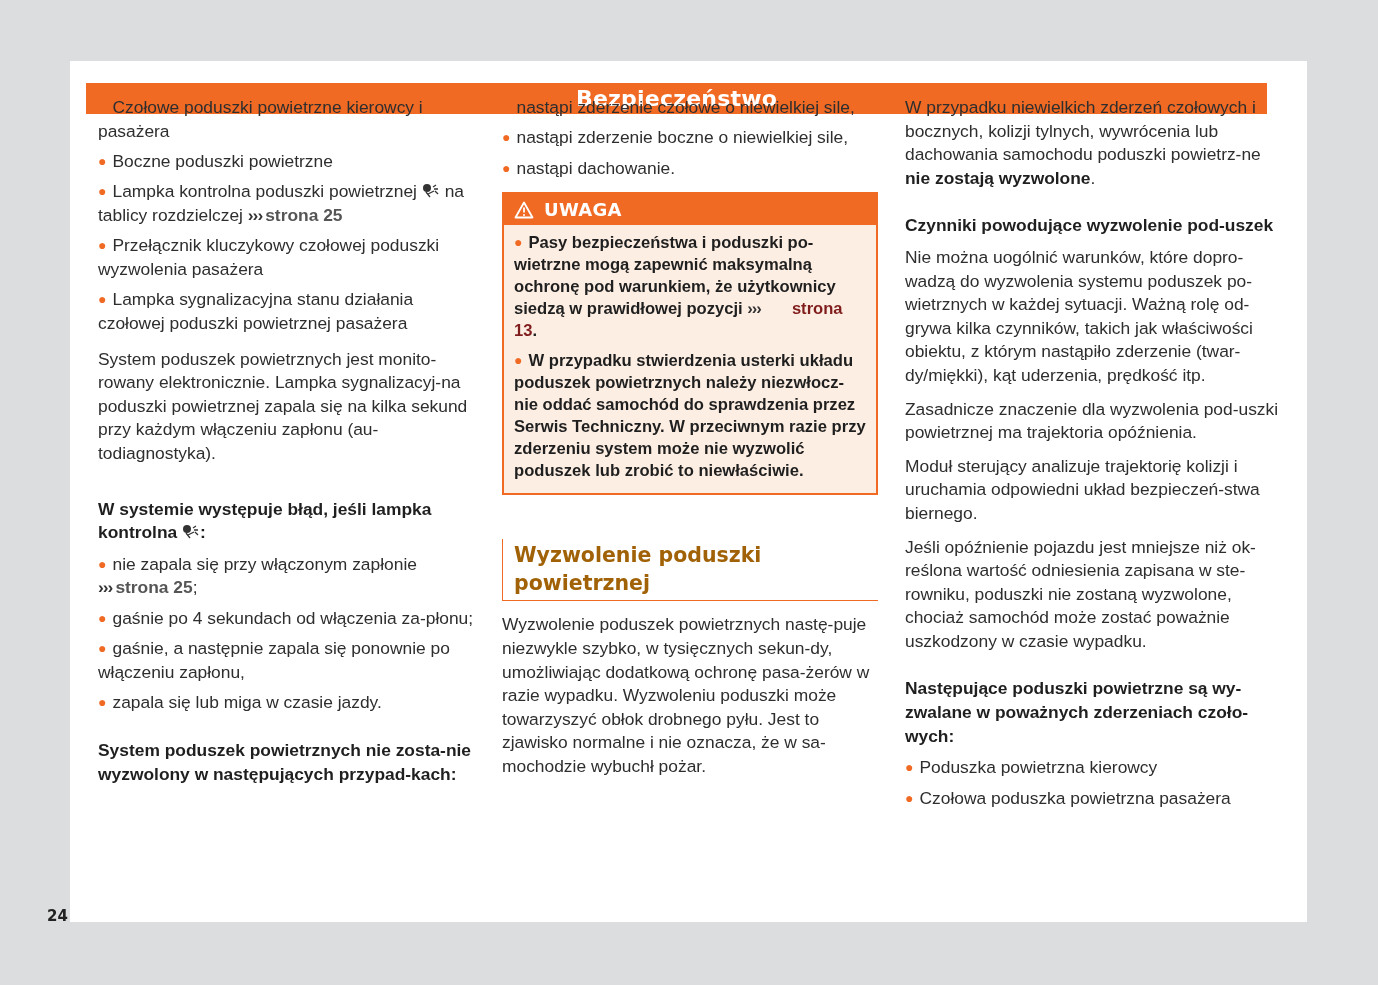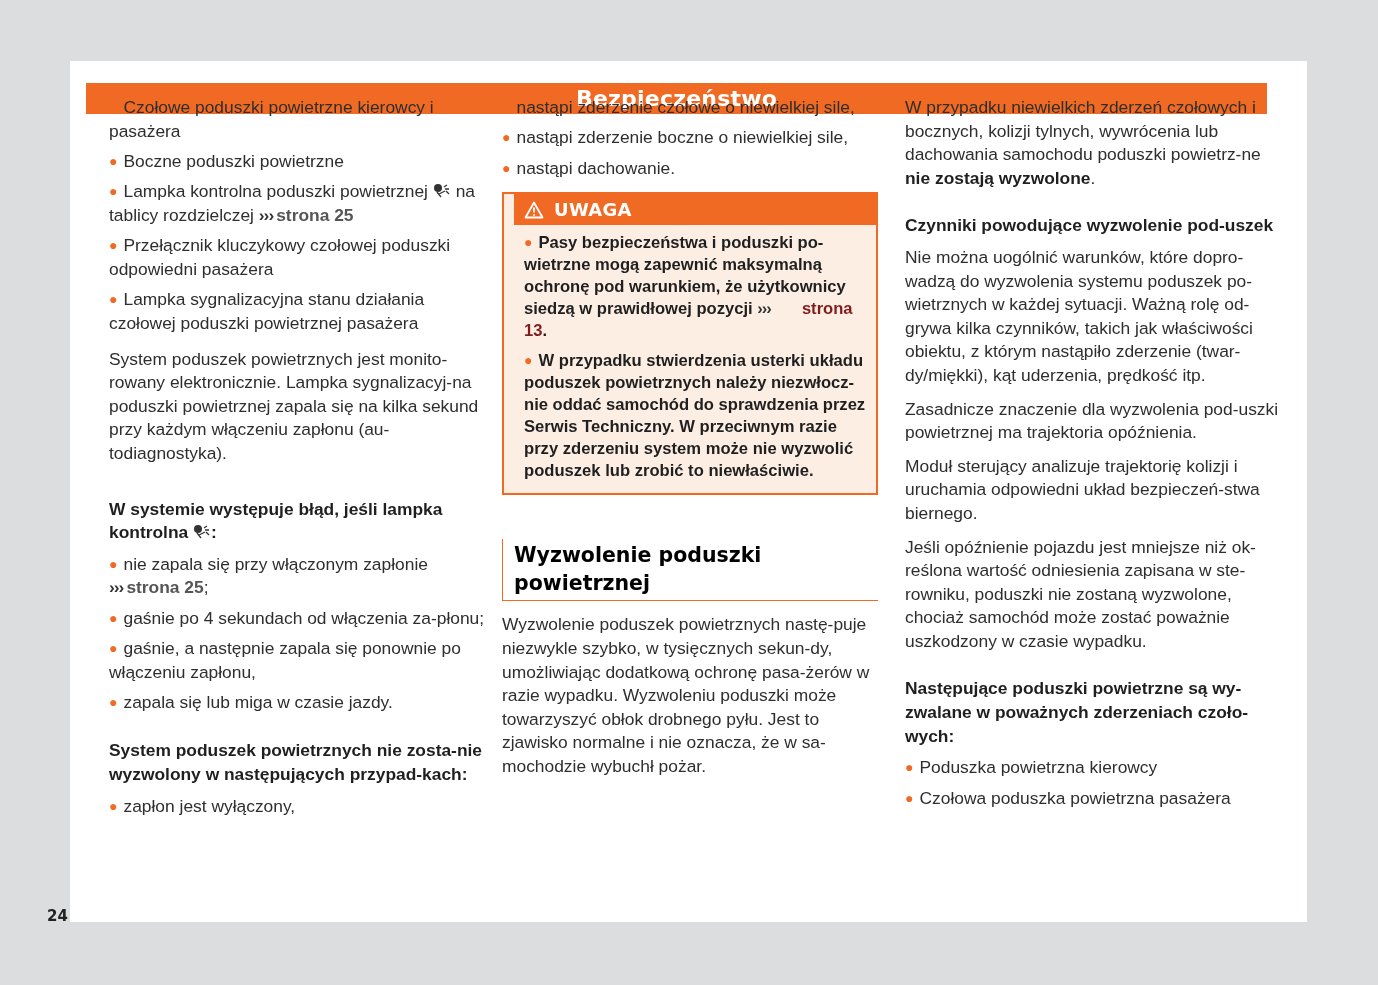--- a/index.html
+++ b/index.html
@@ -38,21 +38,21 @@
     font-size: 15px;
     color: #222;
   }
   .col {
     position: absolute;
     top: 96px;
     font-size: 17.4px;
     line-height: 23.6px;
     color: #2e2e2e;
   }
-  .col1 { left: 98px; width: 378px; margin-left: 11px; }
+  .col1 { left: 98px; width: 378px; }
   .col2 { left: 502px; width: 376px; }
   .col3 { left: 905px; width: 378px; }
 
   .bullet-item { margin-bottom: 6.8px; }
   .dot { color: #f06a24; font-size: 14px; vertical-align: 1px; margin-right: 6px; }
   .para { margin-bottom: 10px; }
   .gap { height: 22px; }
   .subhead {
     font-weight: bold;
     color: #1f1f1f;
@@ -67,21 +67,20 @@
     width: 18px; height: 16px;
     vertical-align: -2px;
   }
 
   
   .warning {
     margin-top: 12px;
     border: 2px solid #f06a24;
     background: #fdeee3;
     width: 376px;
-    padding-left: 10px;
   }
   .warning-head {
     background: #f06a24;
     color: #fff;
     height: 31px;
     display: flex;
     align-items: center;
     padding-left: 10px;
     font-family: "DejaVu Sans", sans-serif;
     font-weight: bold;
@@ -101,61 +100,60 @@
 
   .section-title {
     margin-top: 44px;
     border-left: 1.5px solid #f06a24;
     border-bottom: 1.5px solid #f06a24;
     padding: 2px 0 3px 11px;
     font-family: "DejaVu Sans", sans-serif;
     font-weight: bold;
     font-size: 20.5px;
     line-height: 28px;
-    color: #000000;
+    color: #a16207;
     margin-bottom: 12px;
     width: 376px;
   }
 </style>
 </head>
 <body>
 
 <div class="page"></div>
 <div class="header-bar">Bezpieczeństwo</div>
 <div class="page-number">24</div>
 
 <div class="col col1">
   <div class="bullet-item"><span class="dot">●</span><span>Czołowe poduszki powietrzne kierowcy i pasażera</span></div>
   <div class="bullet-item"><span class="dot">●</span><span>Boczne poduszki powietrzne</span></div>
   <div class="bullet-item"><span class="dot">●</span><span>Lampka kontrolna poduszki powietrznej</span>
     <span class="airbag-icon"><svg width="18" height="16" viewBox="0 0 18 16">
           <circle cx="5" cy="5" r="4" fill="#333"></circle>
           <path d="M4 9 L8 14 M6 11 L12 8 M11 4 L14 2 M12 6 L16 6 M13 8 L16 11" stroke="#333" stroke-width="1.3" fill="none"></path>
         </svg></span><span> na tablicy rozdzielczej</span>
     <span class="ref-chev">›››</span><span class="ref">strona 25</span></div>
-  <div class="bullet-item"><span class="dot">●</span><span>Przełącznik kluczykowy czołowej poduszki odpowiedni pasażera</span></div>
+  <div class="bullet-item"><span class="dot">●</span><span>Przełącznik kluczykowy czołowej poduszki wyzwolenia pasażera</span></div>
   <div class="bullet-item"><span class="dot">●</span><span>Lampka sygnalizacyjna stanu działania czołowej poduszki powietrznej pasażera</span></div>
 
   <div class="para" style="margin-top:12px">System poduszek powietrznych jest monito-rowany elektronicznie. Lampka sygnalizacyj-na poduszki powietrznej zapala się na kilka sekund przy każdym włączeniu zapłonu (au-todiagnostyka).</div>
   <div class="gap"></div>
   <div class="subhead"><span>W systemie występuje błąd, jeśli lampka kontrolna</span>
     <span class="airbag-icon"><svg width="18" height="16" viewBox="0 0 18 16">
           <circle cx="5" cy="5" r="4" fill="#333"></circle>
           <path d="M4 9 L8 14 M6 11 L12 8 M11 4 L14 2 M12 6 L16 6 M13 8 L16 11" stroke="#333" stroke-width="1.3" fill="none"></path>
         </svg></span><span>:</span></div>
 
   <div class="bullet-item"><span class="dot">●</span><span>nie zapala się przy włączonym zapłonie </span><br>
     <span class="ref-chev">›››</span><span class="ref">strona 25</span><span>;</span></div>
   <div class="bullet-item"><span class="dot">●</span><span>gaśnie po 4 sekundach od włączenia za-płonu;</span></div>
   <div class="bullet-item"><span class="dot">●</span><span>gaśnie, a następnie zapala się ponownie po włączeniu zapłonu,</span></div>
   <div class="bullet-item"><span class="dot">●</span><span>zapala się lub miga w czasie jazdy.</span></div>
 
   <div class="gap" style="height:18px"></div>
   <div class="subhead">System poduszek powietrznych nie zosta-nie wyzwolony w następujących przypad-kach:</div>
-  <div class="bullet-item"><span class="dot">●</span><span>zapłon jest wyłączony,</span></div>
 </div>
 
 <div class="col col2">
   <div class="bullet-item"><span class="dot">●</span><span>nastąpi zderzenie czołowe o niewielkiej sile,</span></div>
   <div class="bullet-item"><span class="dot">●</span><span>nastąpi zderzenie boczne o niewielkiej sile,</span></div>
   <div class="bullet-item"><span class="dot">●</span><span>nastąpi dachowanie.</span></div>
 
   <div class="warning">
     <div class="warning-head">
       <svg width="20" height="18" viewBox="0 0 20 18">

